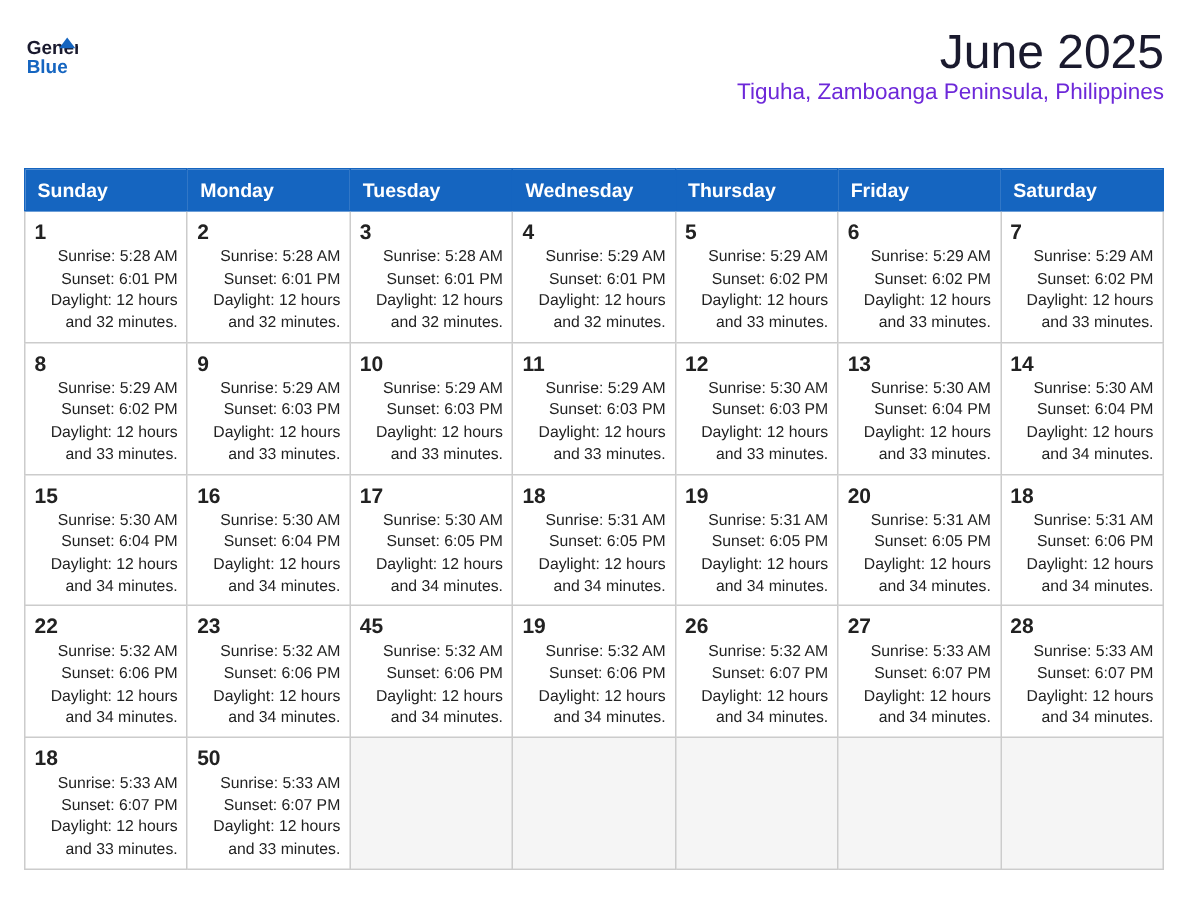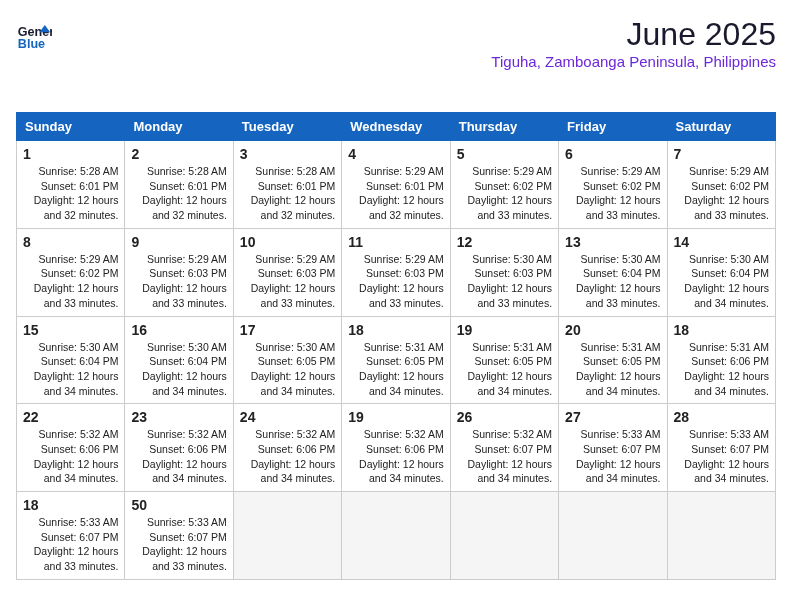--- a/index.html
+++ b/index.html
@@ -201,21 +201,21 @@
       <tr>
         <td>
           <span class="day-num">22</span>
 <div class="day-info">Sunrise: 5:32 AM<br>Sunset: 6:06 PM<br>Daylight: 12 hours<br>and 34 minutes.</div>
         </td>
         <td>
           <span class="day-num">23</span>
 <div class="day-info">Sunrise: 5:32 AM<br>Sunset: 6:06 PM<br>Daylight: 12 hours<br>and 34 minutes.</div>
         </td>
         <td>
-          <span class="day-num">24</span>
+          <span class="day-num">45</span>
 <div class="day-info">Sunrise: 5:32 AM<br>Sunset: 6:06 PM<br>Daylight: 12 hours<br>and 34 minutes.</div>
         </td>
         <td>
           <span class="day-num">19</span>
 <div class="day-info">Sunrise: 5:32 AM<br>Sunset: 6:06 PM<br>Daylight: 12 hours<br>and 34 minutes.</div>
         </td>
         <td>
           <span class="day-num">26</span>
 <div class="day-info">Sunrise: 5:32 AM<br>Sunset: 6:07 PM<br>Daylight: 12 hours<br>and 34 minutes.</div>
         </td>

